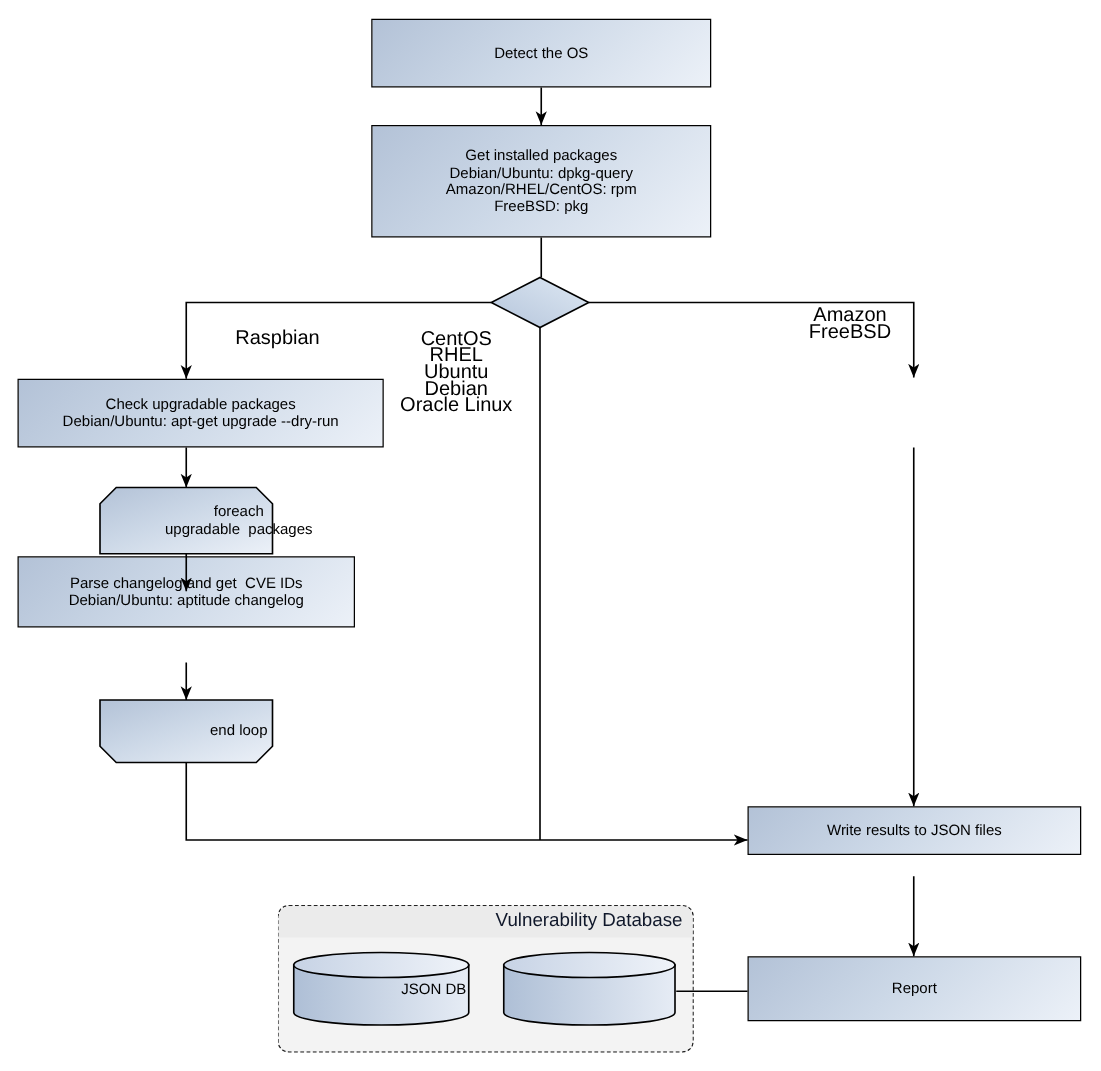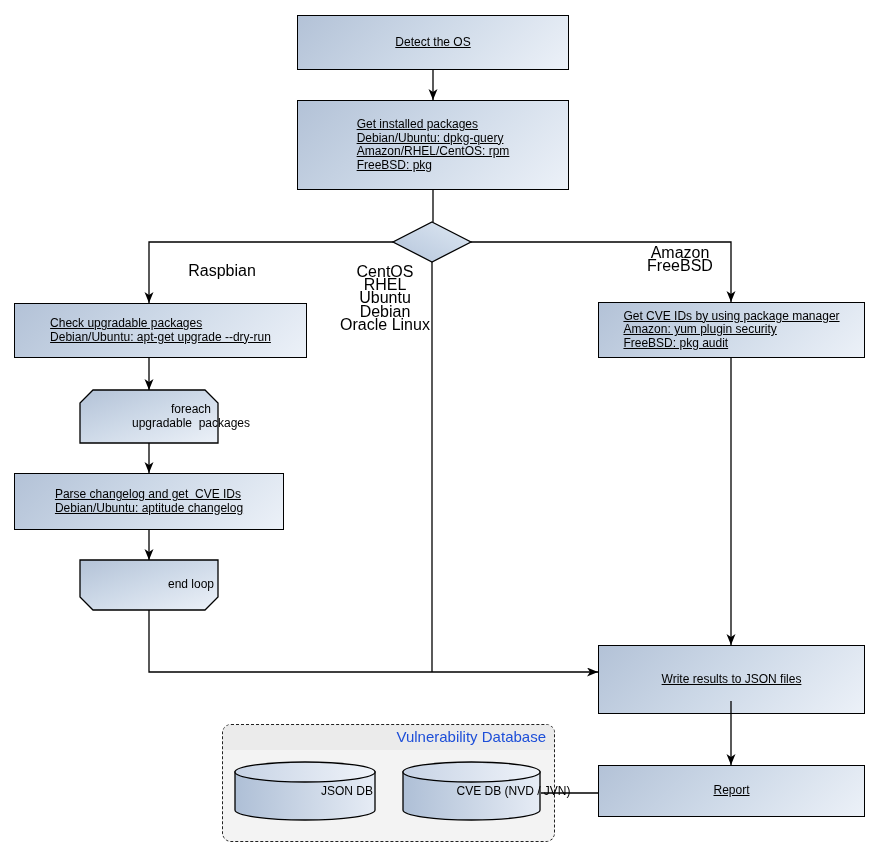--- a/index.html
+++ b/index.html
@@ -6,43 +6,43 @@
   #canvas {
     position:relative; width:881px; height:857px; background:#ffffff;
     font-family:"Liberation Sans","DejaVu Sans",sans-serif; color:#000;
     overflow:hidden;
   }
   .node {
     position:absolute; box-sizing:border-box;
     border:1.3px solid #000;
     background:linear-gradient(135deg,#b3c2d7 0%,#ccd8e7 45%,#ecf1f8 100%);
     display:flex; align-items:center; justify-content:center;
-    text-align:left; font-size:12px; line-height:13.5px;
-    white-space:pre-wrap; padding:2px;text-decoration:underline;
+    text-align:center; font-size:12px; line-height:13.5px;
+    white-space:pre-wrap; padding:2px;
   }
   .shape-label {
     position:absolute; display:flex; align-items:center; justify-content:center;
     text-align:center; font-size:12px; line-height:13.5px; white-space:pre-wrap;padding-left:42px;
   }
   .branch-label {
     position:absolute; text-align:center; font-size:16px; line-height:13.2px;
     white-space:pre-wrap;
   }
   #vuln-container {
     position:absolute; left:222px; top:724px; width:333px; height:118px;
     box-sizing:border-box; border:1.3px dashed #222; border-radius:9px;
     background:#f3f3f3;
   }
   #vuln-titlebar {
     position:absolute; left:0; top:0; right:0; height:25px;
     background:#ebebeb; border-radius:8px 8px 0 0;
   }
   .vuln-title-text {
     position:absolute; left:240px; top:728px; width:306px;
-    text-align:right; font-size:15px; line-height:18px; color:#1d4ed8;
+    text-align:right; font-size:15px; line-height:18px; color:#0f172a;
   }
   svg.overlay { position:absolute; left:0; top:0; pointer-events:none; }
 </style>
 </head>
 <body>
 
 <div id="canvas">
 
   <div id="vuln-container">
     <div id="vuln-titlebar"></div>
@@ -52,28 +52,25 @@
   <div class="node" style="left:297px; top:15px;  width:272px; height:55px;">Detect the OS</div>
 
   <div class="node" style="left:297px; top:100px; width:272px; height:90px;">Get installed packages
 Debian/Ubuntu: dpkg-query
 Amazon/RHEL/CentOS: rpm
 FreeBSD: pkg</div>
 
   <div class="node" style="left:14px;  top:303px; width:293px; height:55px;">Check upgradable packages
 Debian/Ubuntu: apt-get upgrade --dry-run</div>
 
-  <div class="node" style="left:14px;  top:473px; width:270px; height:57px;">Parse changelog and get  CVE IDs
+  <div class="node" style="left:14px;  top:445px; width:270px; height:57px;">Parse changelog and get  CVE IDs
 Debian/Ubuntu: aptitude changelog</div>
 
-  <div class="node" style="left:598px; top:302px; width:267px; height:56px;">Get CVE IDs by using package manager
-Amazon: yum plugin security
-FreeBSD: pkg audit</div>
 
-  <div class="node" style="left:598px; top:645px; width:267px; height:69px;">Write results to JSON files</div>
+  <div class="node" style="left:598px; top:645px; width:267px; height:39px;">Write results to JSON files</div>
 
   <div class="node" style="left:598px; top:765px; width:267px; height:52px;">Report</div>
 
   <svg class="overlay" width="881" height="857" viewBox="0 0 881 857">
     <defs>
       <linearGradient id="gradBox" x1="0" y1="0" x2="1" y2="1">
         <stop offset="0" stop-color="#b3c2d7"></stop>
         <stop offset="0.45" stop-color="#ccd8e7"></stop>
         <stop offset="1" stop-color="#ecf1f8"></stop>
       </linearGradient>
@@ -124,25 +121,24 @@
     </g>
   </svg>
 
   <div class="shape-label" style="left:80px; top:390px; width:138px; height:53px;">foreach
 upgradable  packages</div>
 
   <div class="shape-label" style="left:80px; top:560px; width:138px; height:50px;text-align:center;">end loop</div>
 
   <div class="shape-label" style="left:235px; top:780px; width:140px; height:24px;">JSON DB</div>
 
-  <div class="shape-label" style="left:403px; top:780px; width:137px; height:24px;">CVE DB (NVD / JVN)</div>
 
   <div class="branch-label" style="left:172px; top:264px; width:100px;">Raspbian</div>
 
-  <div class="branch-label" style="left:335px; top:265px; width:100px;">CentOS
+  <div class="branch-label" style="left:315px; top:265px; width:100px;">CentOS
 RHEL
 Ubuntu
 Debian
 Oracle Linux</div>
 
   <div class="branch-label" style="left:630px; top:246px; width:100px;">Amazon
 FreeBSD</div>
 
 </div>
 

